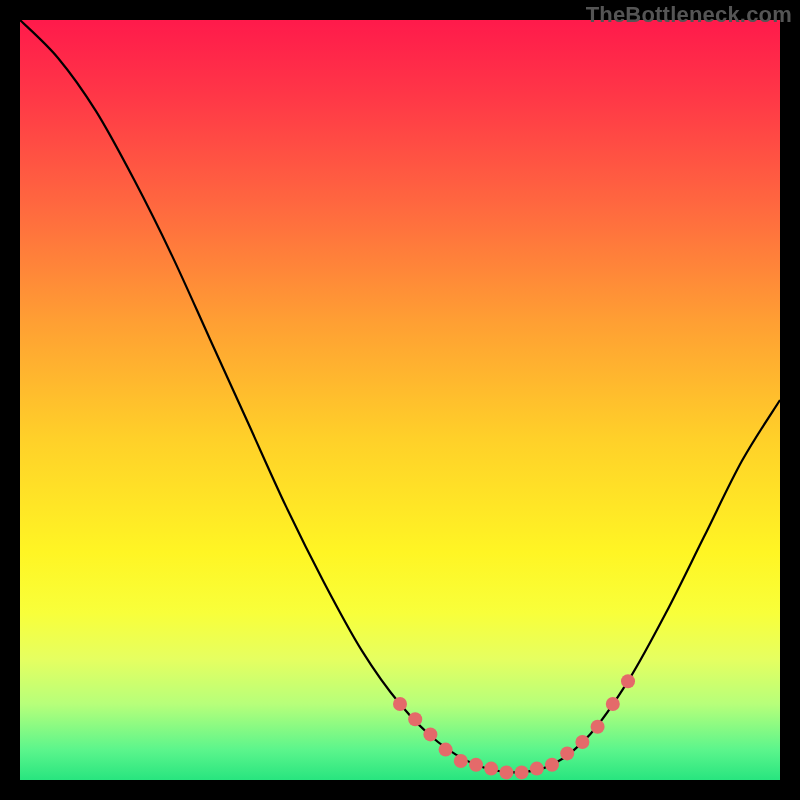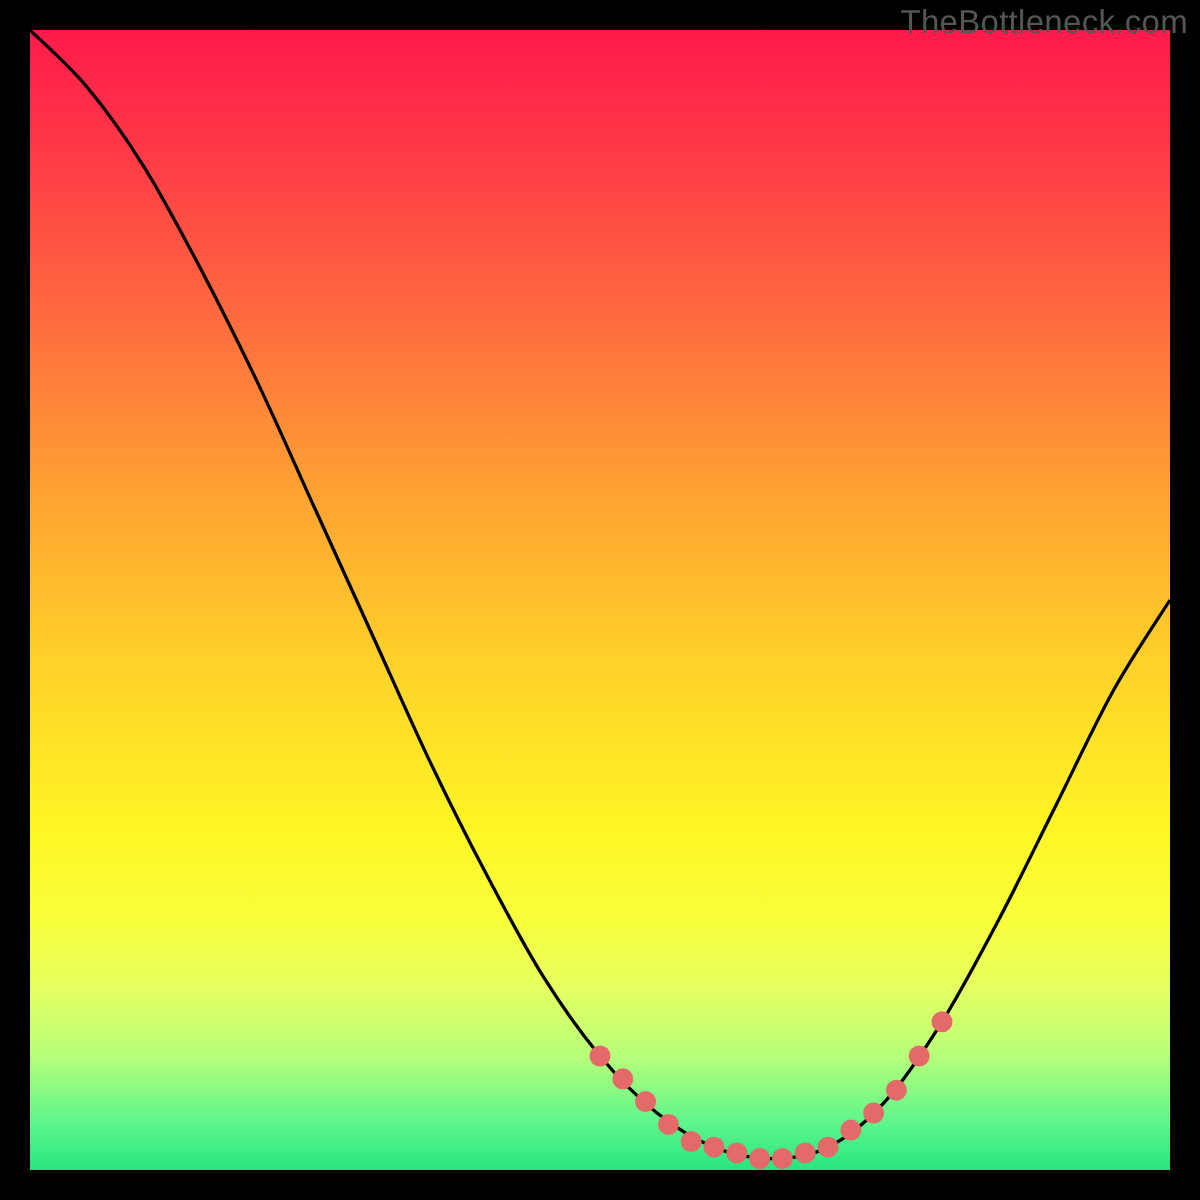--- a/index.html
+++ b/index.html
@@ -18,21 +18,21 @@
     width: 760px;
     height: 760px;
   }
   .watermark {
     position: absolute;
     top: 2px;
     right: 8px;
     color: #555;
     font-family: Arial, Helvetica, sans-serif;
     font-size: 22px;
-    font-weight: 400;
+    font-weight: 700;
     letter-spacing: 0.2px;
   }
   svg { display: block; }
 </style>
 </head>
 <body>
 
 <div class="plot-area">
   <svg id="chart-svg" width="760" height="760" viewBox="0 0 760 760">
     <defs>

